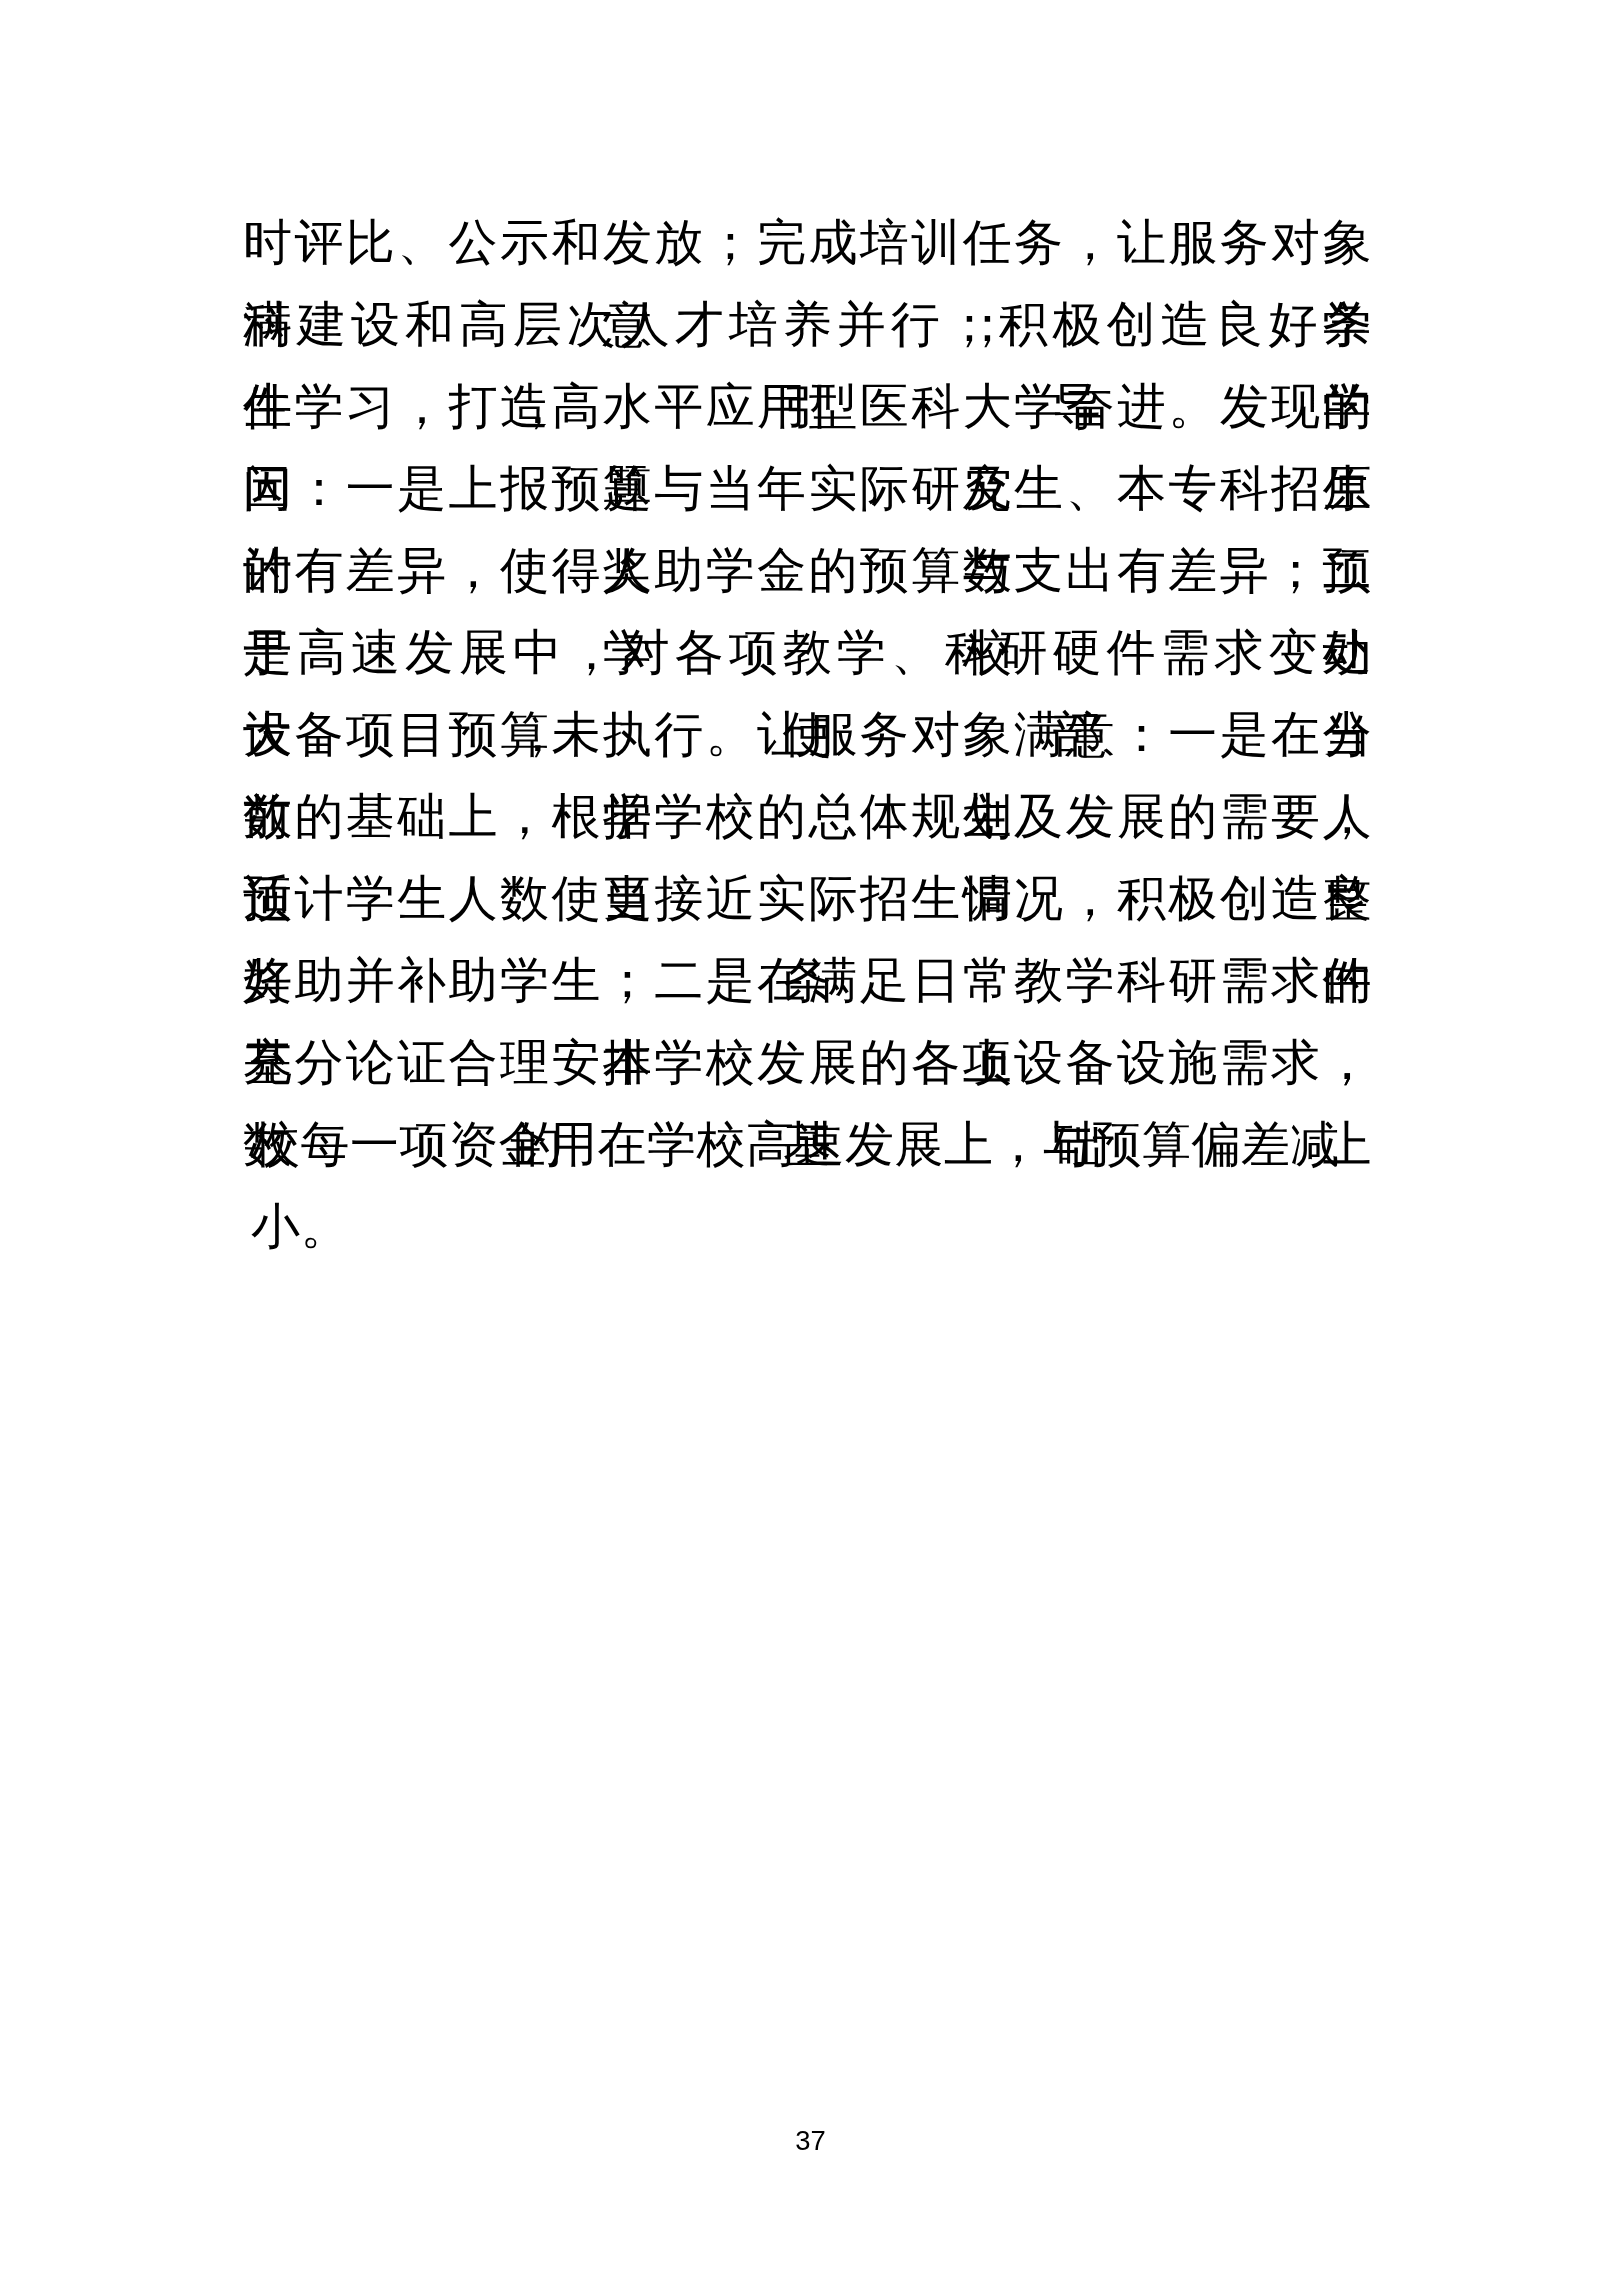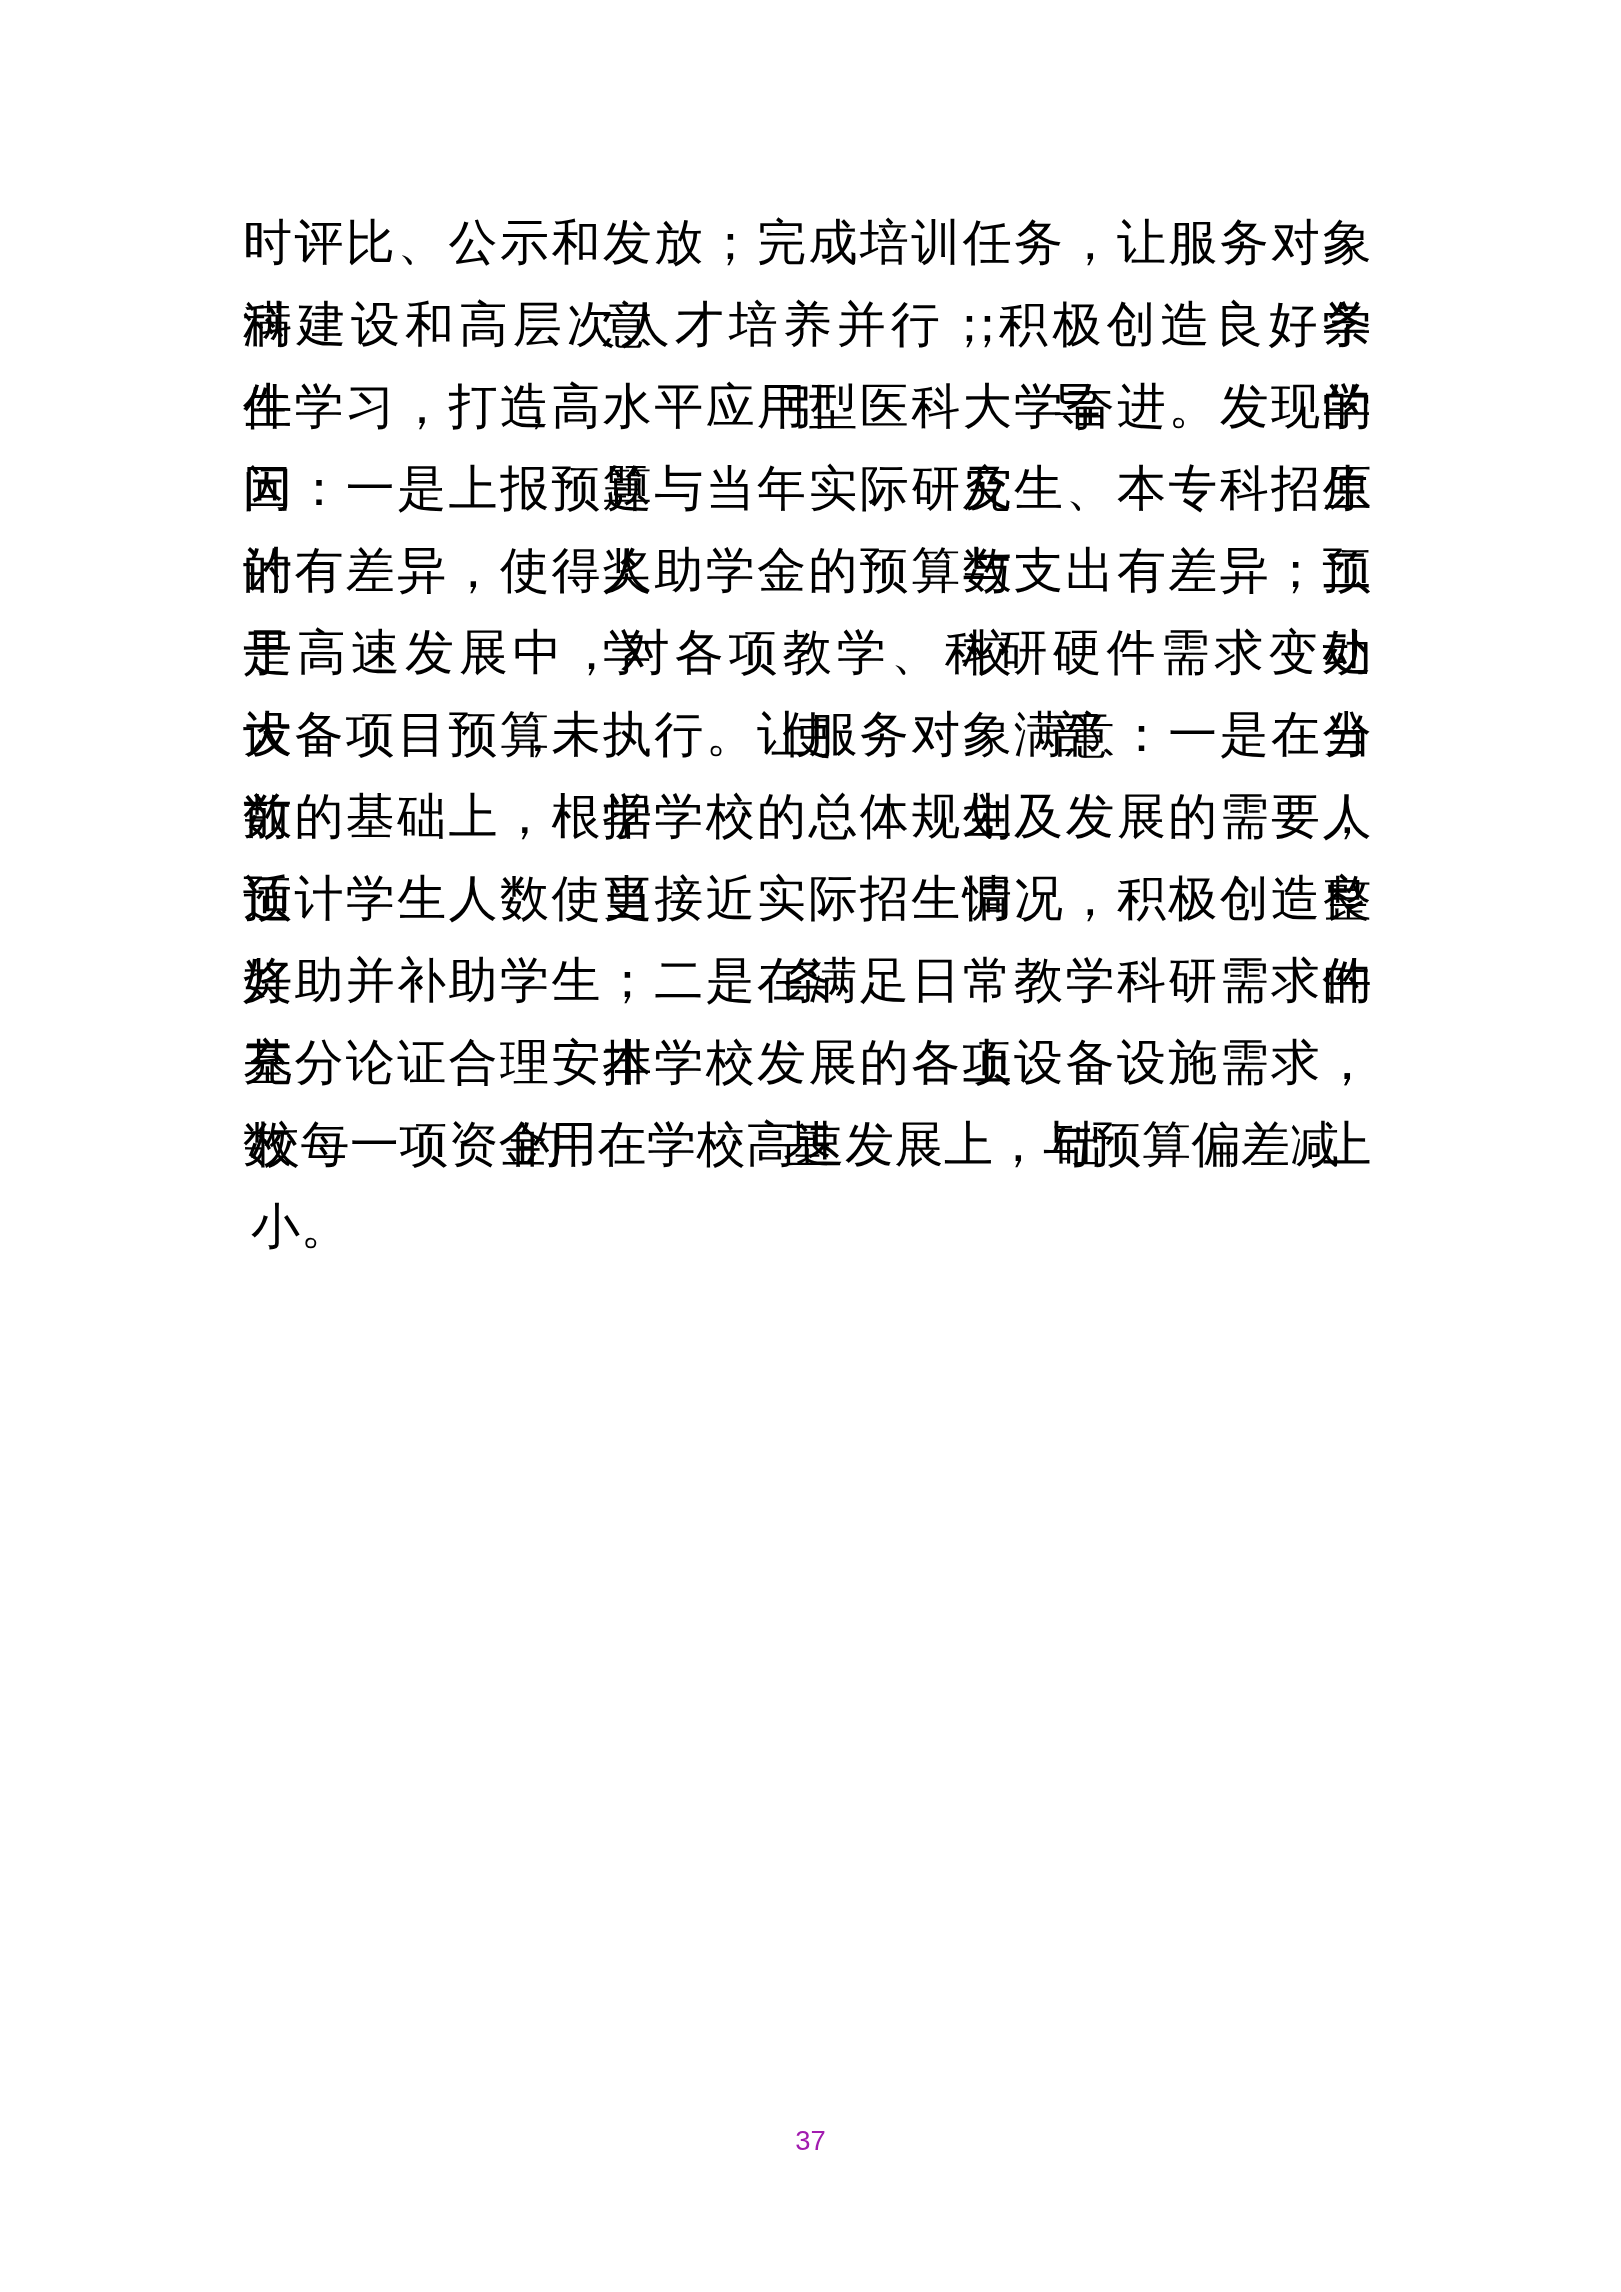--- a/index.html
+++ b/index.html
@@ -42,21 +42,21 @@
     left: 0;
     top: 2123px;
     width: 100%;
     text-align: center;
   }
   .page-number {
     display: inline-block;
     font-family: "Liberation Sans", sans-serif;
     font-size: 27.4px;
     line-height: 35px;
-    color: #a21caf;
+    color: #000000;
   }
 </style>
 </head>
 <body>
 
 <div class="page">
   <div class="paragraph">
     <div class="text-line">时评比、公示和发放；完成培训任务，让服务对象满意；学</div>
     <div class="text-line">科建设和高层次人才培养并行；积极创造良好条件，引导学</div>
     <div class="text-line">生学习，打造高水平应用型医科大学奋进。发现的问题及原</div>

